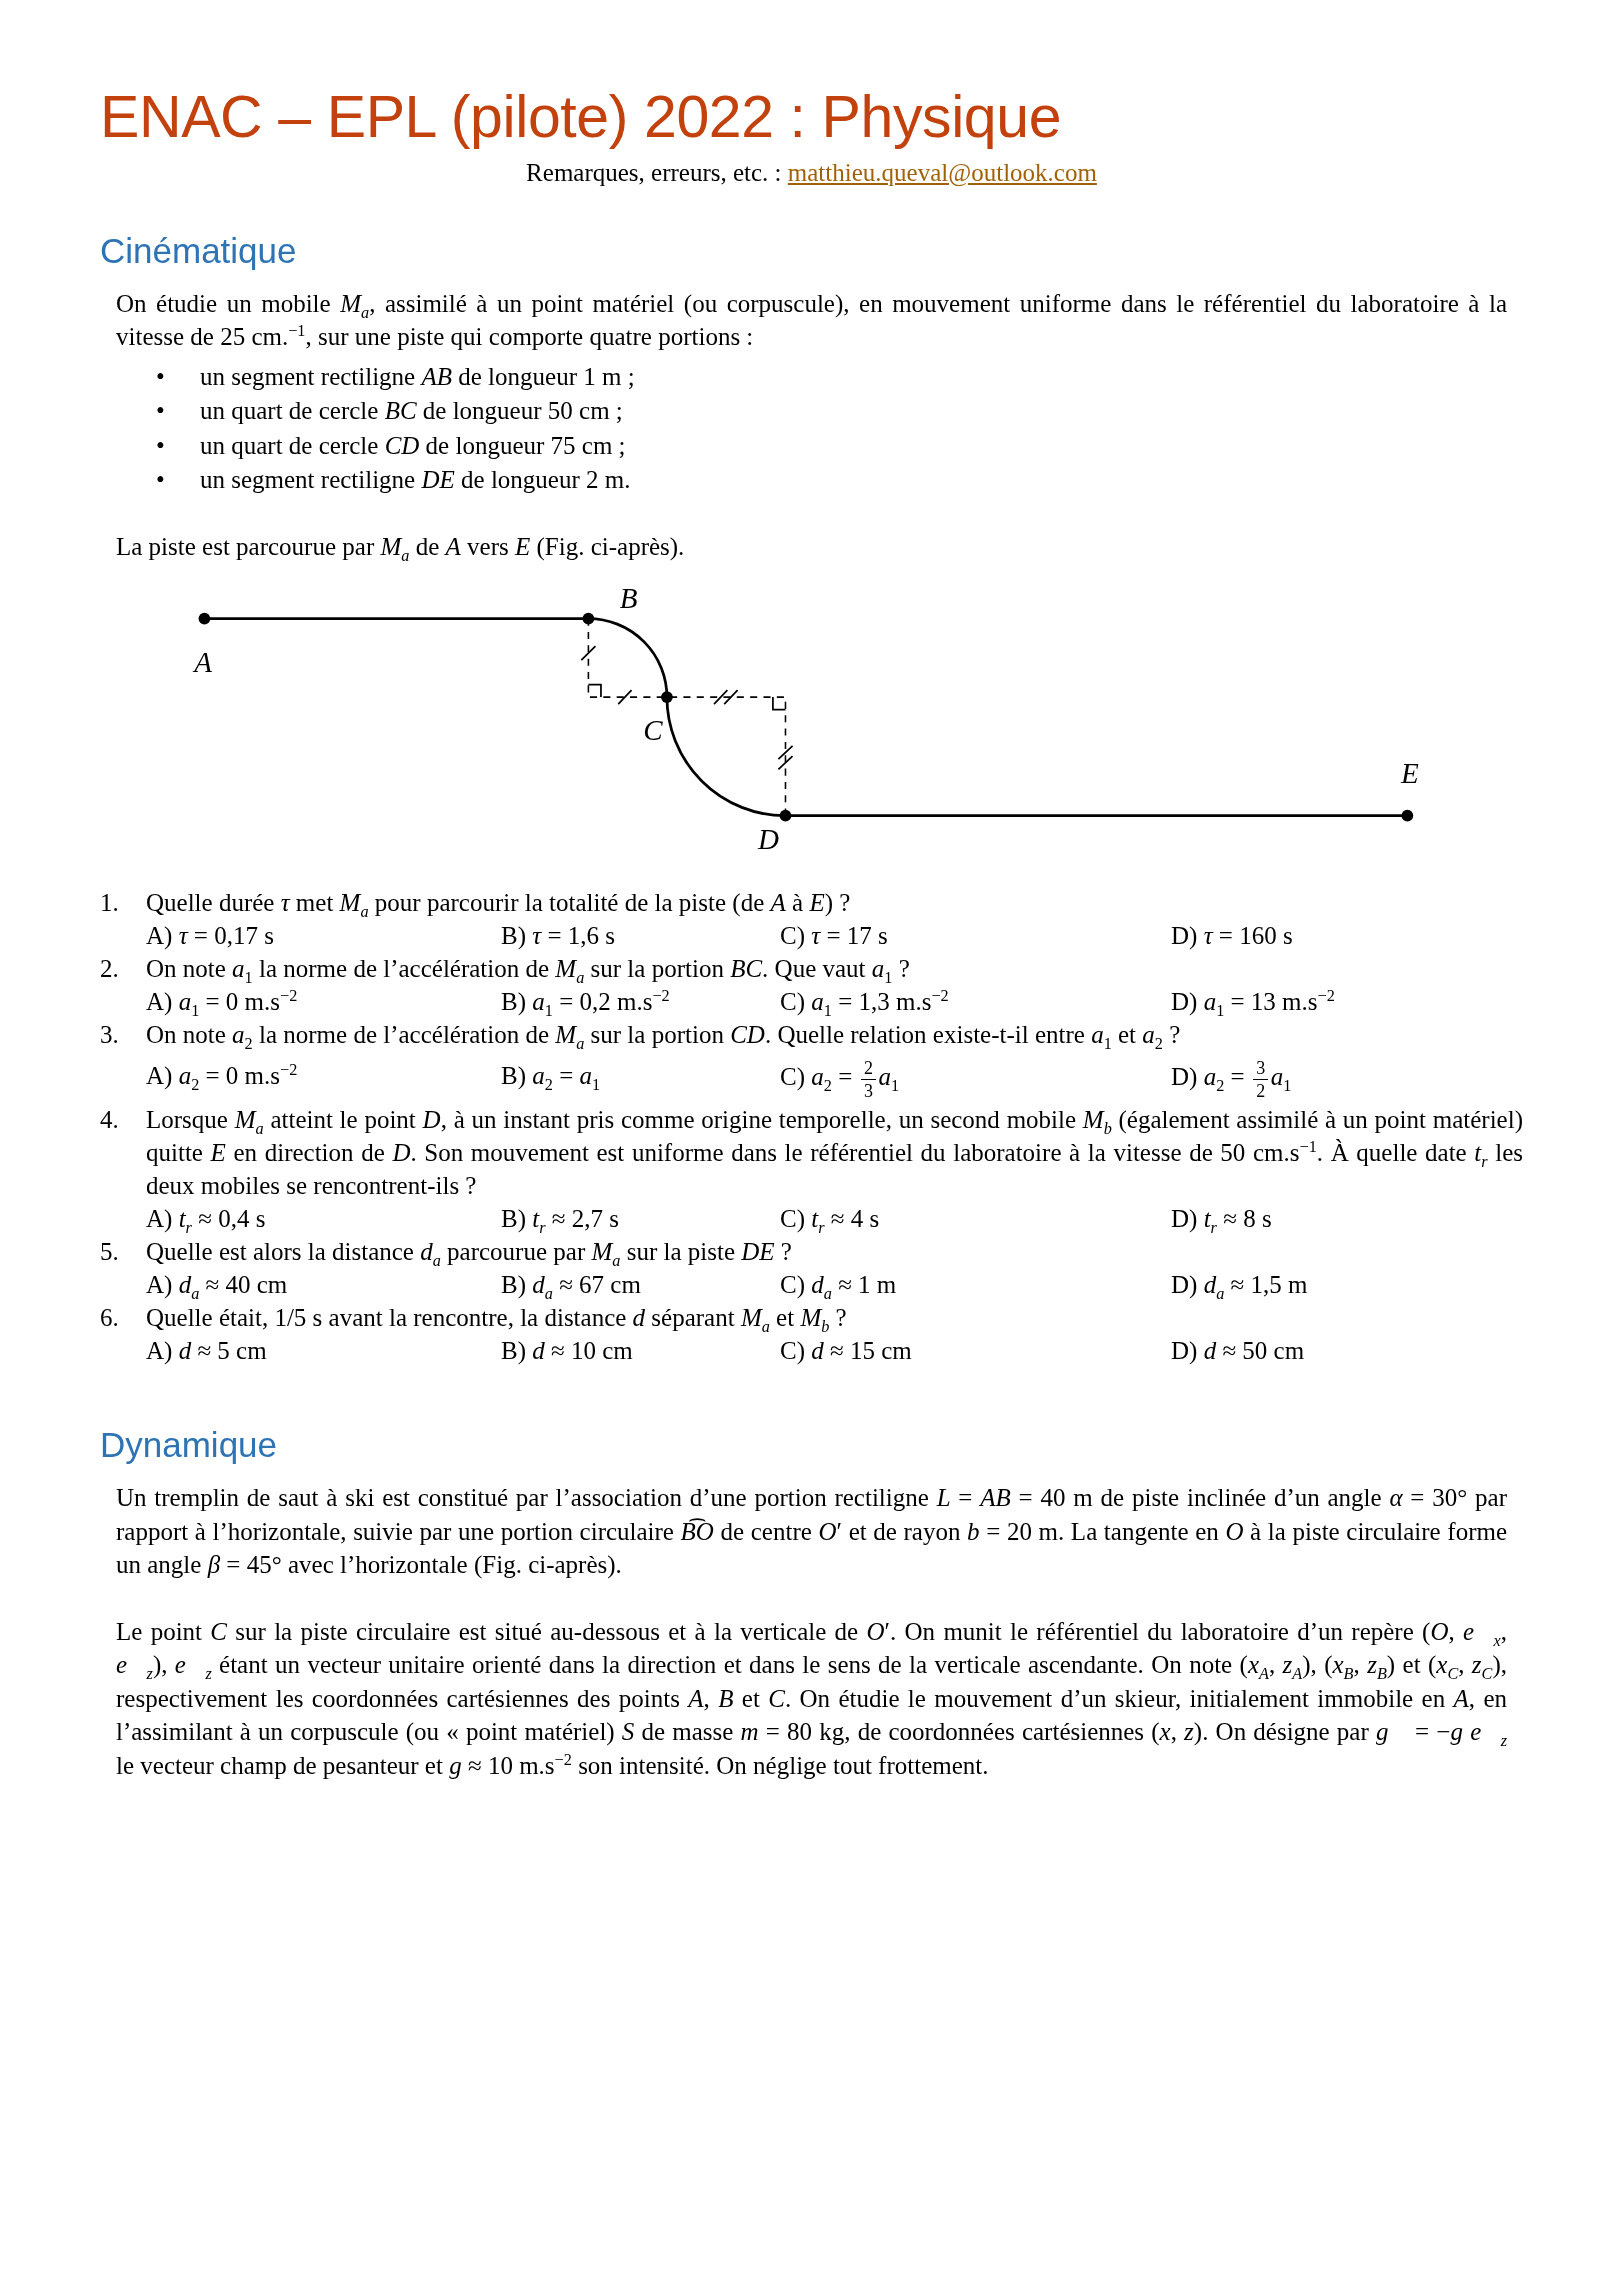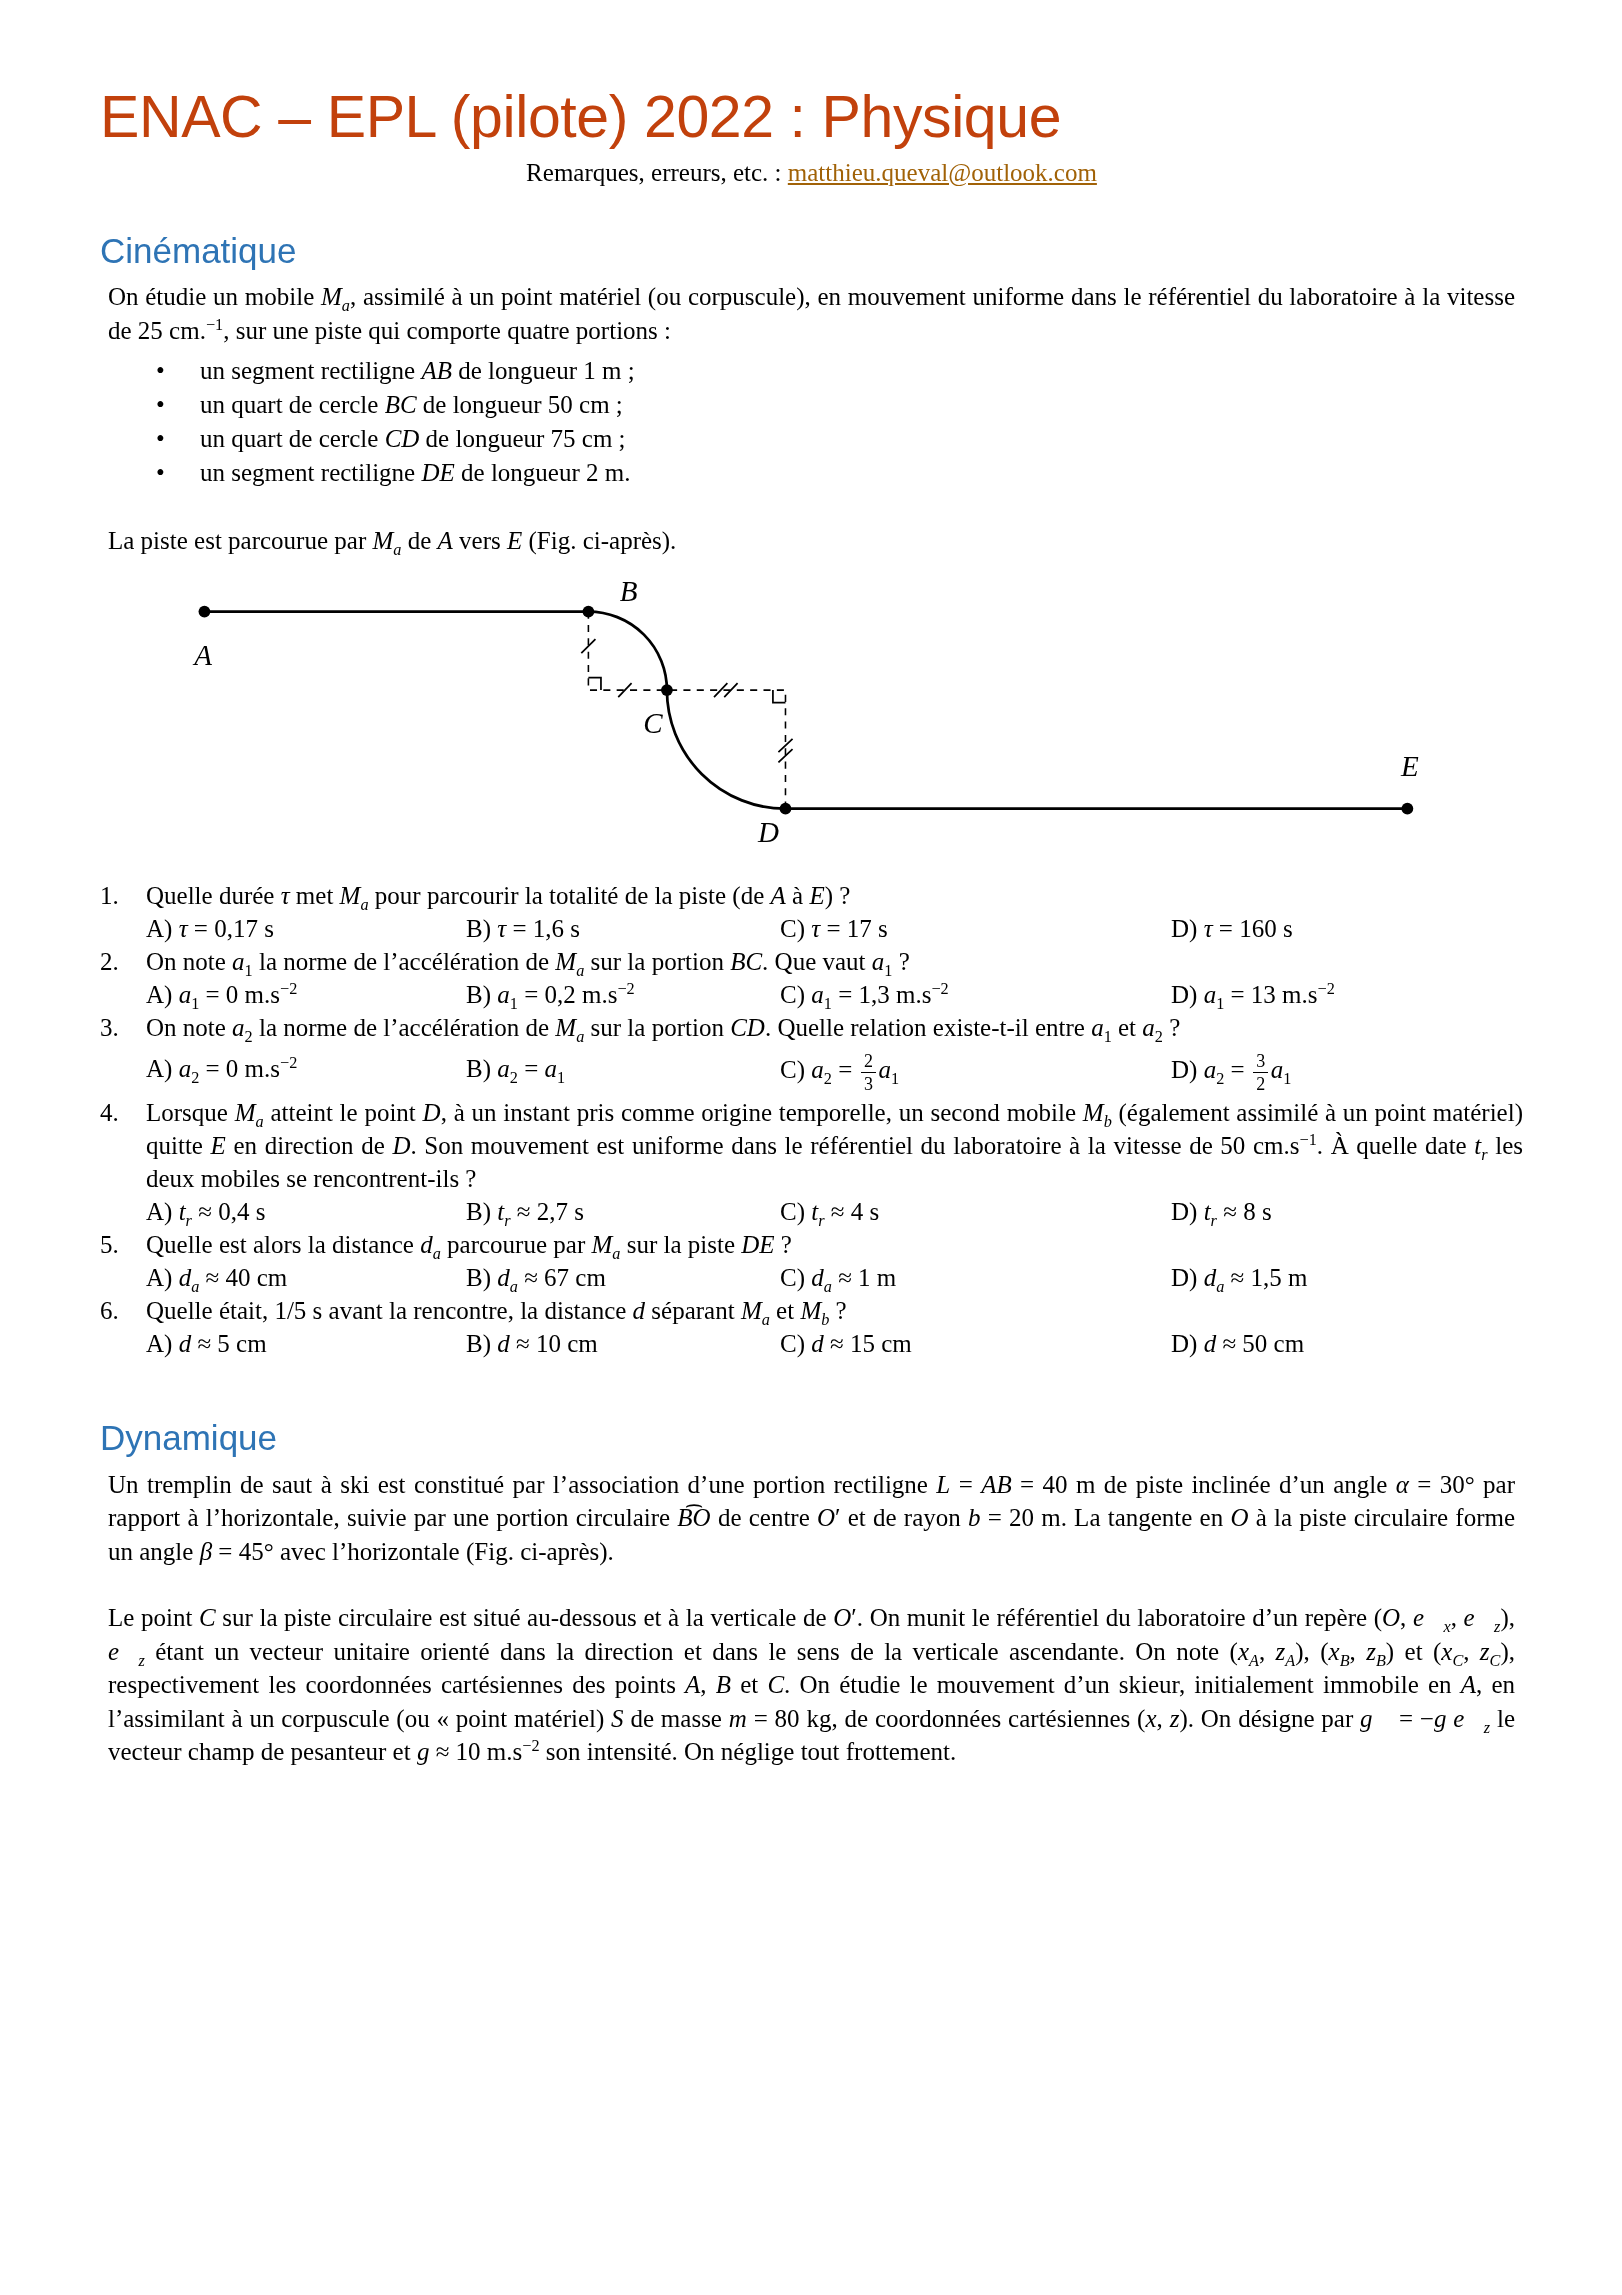--- a/index.html
+++ b/index.html
@@ -44,21 +44,21 @@
   h2.section {
     font-family: "Liberation Sans", sans-serif;
     font-weight: 400;
     font-size: 35px;
     color: var(--heading-blue, #2E74B5);
     margin: 44px 0 9.4px 0;
   }
   h2.section.dyn { margin-top: 58px; }
 
   p.body {
-    margin: 8px;
+    margin: 16px;
     line-height: 1.34;
     text-align: justify;
   }
   p.body.intro { margin-bottom: 6.3px; }
   p.body.track-line { margin-top: 33px; }
   p.body.para2 { margin-top: 33px; }
 
   ul.bullets { list-style: none; margin: 1.6px 0 0 0; padding: 0; }
   ul.bullets li {
     display: flex;
@@ -92,21 +92,21 @@
   .questions { margin-top: 31px; }
   .question { display: flex; }
   .qnum { width: 46px; flex: none; line-height: 33px; }
   .qbody { flex: 1; min-width: 0; }
   .qtext { line-height: 33px; text-align: justify; }
   .opts { position: relative; height: 33px; }
   .opts.tall { height: 52px; }
   .opt { position: absolute; top: 0; white-space: nowrap; line-height: 33px; }
   .opts.tall .opt { top: 7.9px; }
   .opt.oa { left: 0; }
-  .opt.ob { left: 320px; }
+  .opt.ob { left: 355px; }
   .opt.oc { left: 634px; font-family: Liberation Serif, serif; }
   .opt.od { left: 1025px; }
 
   sub, sup { font-size: 0.65em; line-height: 0; }
   i sub, i sup { font-style: italic; }
 
   .frac {
     display: inline-block;
     vertical-align: middle;
     text-align: center;

